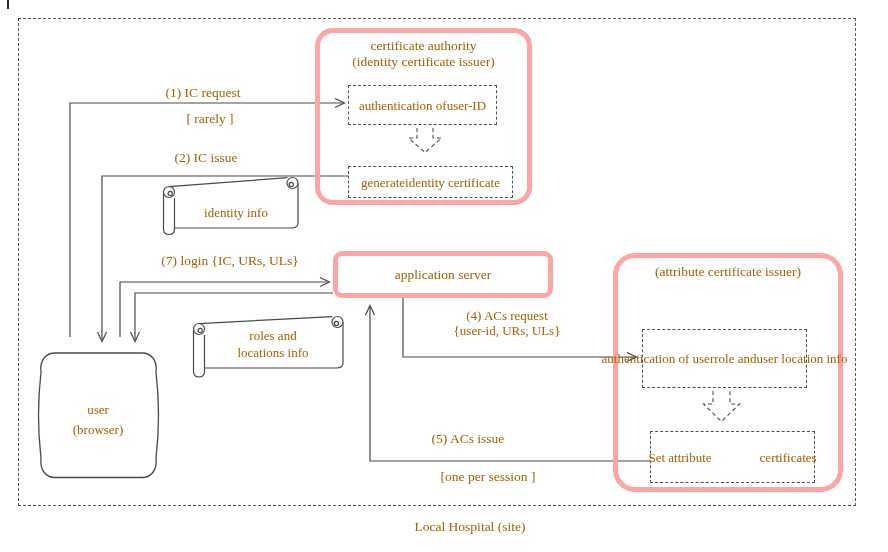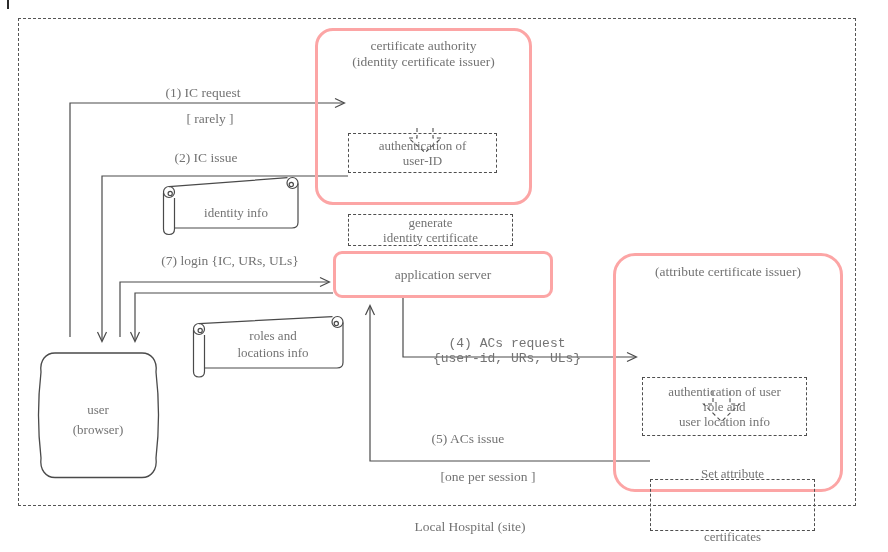--- a/index.html
+++ b/index.html
@@ -1,27 +1,27 @@
 <!DOCTYPE html>
 <html><head>
 <meta charset="utf-8">
 <style>
   html,body{margin:0;padding:0;background:#fff;}
   #stage{
     position:relative;width:888px;height:552px;background:#ffffff;
     font-family:"Liberation Serif","DejaVu Serif",serif;
-    color:#737373;overflow:hidden;
+    color:#a16207;overflow:hidden;
   }
   .abs{position:absolute;}
   .txt{text-align:center;font-size:13.5px;line-height:16px;white-space:nowrap;}
   .txt-sm{font-size:13px;line-height:15px;}
   svg{position:absolute;left:0;top:0;}
-  .solid-box{border:3px solid #fca5a5;background:transparent;box-sizing:border-box;}
+  .solid-box{border:5px solid #fca5a5;background:transparent;box-sizing:border-box;}
   .dash-box{border:1px dashed #4f4f4f;background:transparent;box-sizing:border-box;
-            display:flex;flex-direction:column;justify-content:center;align-items:center;margin-top:48px;}
+            display:flex;flex-direction:row;justify-content:center;align-items:center;}
   .center-col{display:flex;flex-direction:column;justify-content:center;align-items:center;}
 </style>
 </head>
 <body>
 
 <div id="stage">
 
   <div class="abs" style="left:7px;top:0;width:2px;height:9px;background:#2b2b2b;"></div>
 
   <svg width="888" height="552">
@@ -116,21 +116,21 @@
   <div class="abs txt txt-sm" style="left:176px;top:205px;width:120px;">identity info</div>
   <div class="abs txt txt-sm" style="left:210px;top:327px;width:126px;line-height:17px;">
     <div>roles and</div>
     <div>locations info</div>
   </div>
 
   <div class="abs txt" style="left:138px;top:85px;width:130px;">(1) IC request</div>
   <div class="abs txt" style="left:150px;top:111px;width:120px;">[ rarely ]</div>
   <div class="abs txt" style="left:146px;top:150px;width:120px;">(2) IC issue</div>
   <div class="abs txt" style="left:140px;top:253px;width:180px;">(7) login {IC, URs, ULs}</div>
-  <div class="abs txt txt-sm" style="left:432px;top:336px;width:150px;font-family:Liberation Mono, monospace;">
+  <div class="abs txt txt-sm" style="left:432px;top:308px;width:150px;">
     <div>(4) ACs request</div>
     <div>{user-id, URs, ULs}</div>
   </div>
   <div class="abs txt" style="left:408px;top:431px;width:120px;">(5) ACs issue</div>
   <div class="abs txt" style="left:418px;top:469px;width:140px;">[one per session ]</div>
 
   <div class="abs txt" style="left:370px;top:519px;width:200px;">Local Hospital (site)</div>
 
 </div>
 

